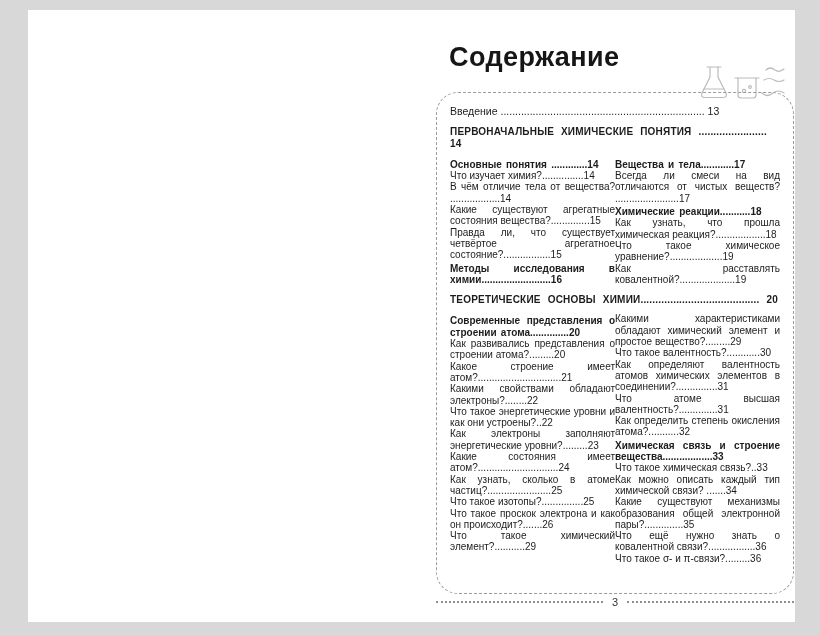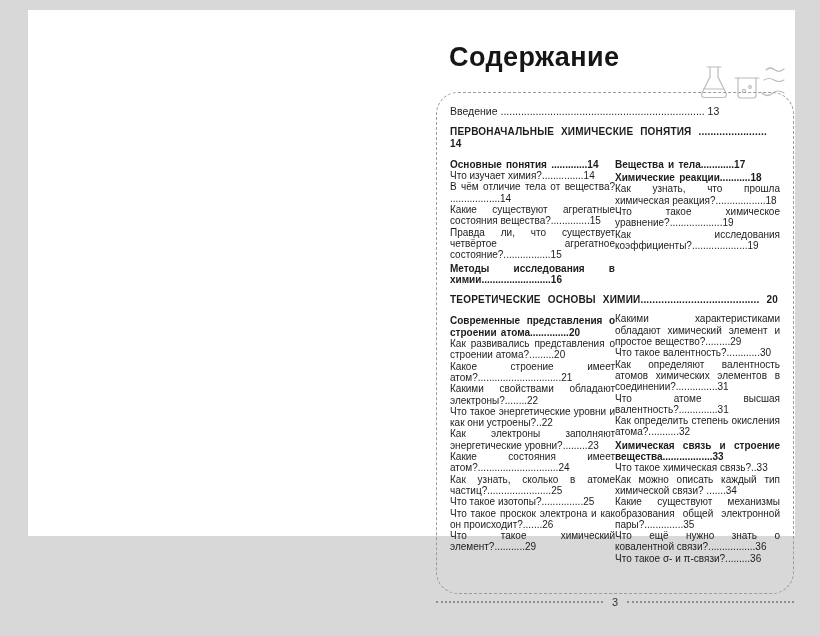--- a/index.html
+++ b/index.html
@@ -6,21 +6,21 @@
   html, body { margin: 0; padding: 0; }
   body {
     width: 820px; height: 636px;
     background: #d8d8d8;
     font-family: "Liberation Sans", sans-serif;
     position: relative;
     overflow: hidden;
   }
   .page {
     position: absolute; left: 28px; top: 10px;
-    width: 767px; height: 526px;
+    width: 767px; height: 612px;
     background: #ffffff;
   }
   .title {
     position: absolute; left: 421px; top: 32px;
     margin: 0;
     font-size: 27px; font-weight: 700; color: #161616;
     letter-spacing: 0.4px;
   }
   .sketch {
     position: absolute; left: 664px; top: 50px;
@@ -93,24 +93,25 @@
       <div class="col">
           <p class="entry bold">Основные понятия .............14</p>
           <p class="entry">Что изучает химия?...............14</p>
           <p class="entry">В чём отличие тела от вещества? ..................14</p>
           <p class="entry">Какие существуют агрегатные состояния вещества?..............15</p>
           <p class="entry">Правда ли, что существует четвёртое агрегатное состояние?.................15</p>
           <p class="entry bold">Методы исследования в химии.........................16</p>
         </div>
       <div class="col">
           <p class="entry bold">Вещества и тела............17</p>
+          <p class="entry">Всегда ли смеси на вид отличаются от чистых веществ? .......................17</p>
           <p class="entry bold">Химические реакции...........18</p>
           <p class="entry">Как узнать, что прошла химическая реакция?..................18</p>
           <p class="entry">Что такое химическое уравнение?...................19</p>
-          <p class="entry">Как исследования коэффициенты?....................19</p>
+          <p class="entry">Как расставлять ковалентной?....................19</p>
         </div>
     </div>
 
     <p class="caps-entry mid">ТЕОРЕТИЧЕСКИЕ ОСНОВЫ ХИМИИ........................................ 20</p>
 
     <div class="cols">
       <div class="col">
           <p class="entry bold">Современные представления о строении атома..............20</p>
           <p class="entry">Как развивались представления о строении атома?.........20</p>
           <p class="entry">Какое строение имеет атом?..............................21</p>

